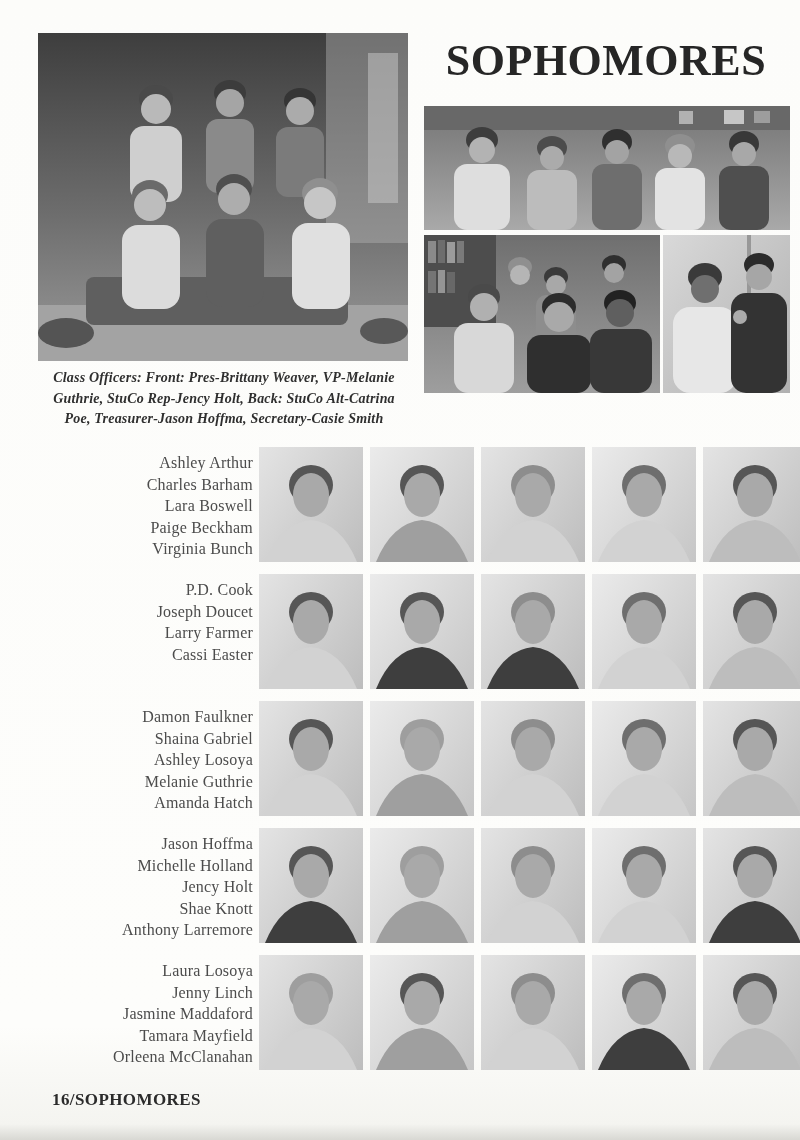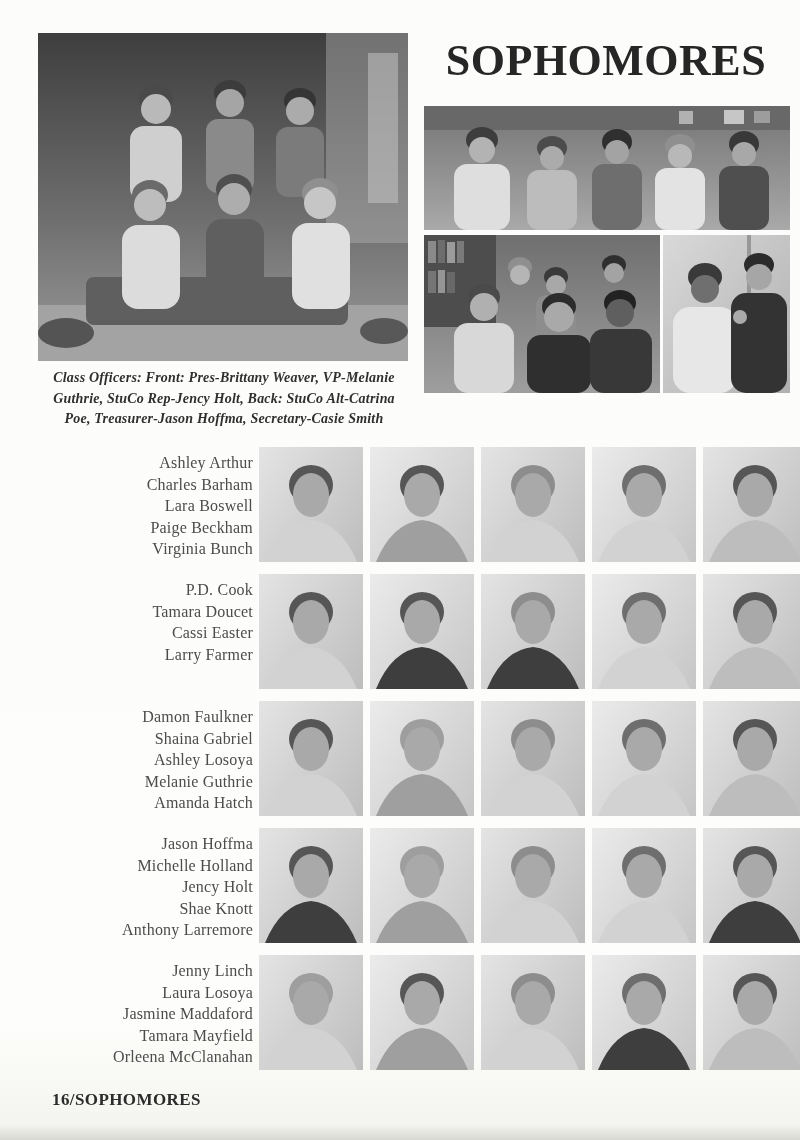--- a/index.html
+++ b/index.html
@@ -262,23 +262,23 @@
               <ellipse class="head" cx="52" cy="48" rx="18" ry="22"></ellipse>
               <path class="torso" d="M6 115 Q22 76 52 73 Q82 76 98 115 Z"></path>
             </svg>
           </div>
       </div>
     </div>
 
     <div class="row">
       <div class="names">
         <div>P.D. Cook</div>
-        <div>Tamara Doucet</div>
+        <div>Joseph Doucet</div>
+        <div>Larry Farmer</div>
         <div>Cassi Easter</div>
-        <div>Larry Farmer</div>
       </div>
       <div class="photos">
         <div class="cell">
             <svg viewBox="0 0 104 115">
               <ellipse class="hair" cx="52" cy="38" rx="22" ry="20"></ellipse>
               <ellipse class="head" cx="52" cy="48" rx="18" ry="22"></ellipse>
               <path class="torso" d="M6 115 Q22 76 52 73 Q82 76 98 115 Z"></path>
             </svg>
           </div>
         <div class="cell">
@@ -401,22 +401,22 @@
               <ellipse class="hair" cx="52" cy="38" rx="22" ry="20"></ellipse>
               <ellipse class="head" cx="52" cy="48" rx="18" ry="22"></ellipse>
               <path class="torso" d="M6 115 Q22 76 52 73 Q82 76 98 115 Z"></path>
             </svg>
           </div>
       </div>
     </div>
 
     <div class="row">
       <div class="names">
+        <div>Laura Losoya</div>
         <div>Jenny Linch</div>
-        <div>Laura Losoya</div>
         <div>Jasmine Maddaford</div>
         <div>Tamara Mayfield</div>
         <div>Orleena McClanahan</div>
       </div>
       <div class="photos">
         <div class="cell">
             <svg viewBox="0 0 104 115">
               <ellipse class="hair" cx="52" cy="38" rx="22" ry="20"></ellipse>
               <ellipse class="head" cx="52" cy="48" rx="18" ry="22"></ellipse>
               <path class="torso" d="M6 115 Q22 76 52 73 Q82 76 98 115 Z"></path>

